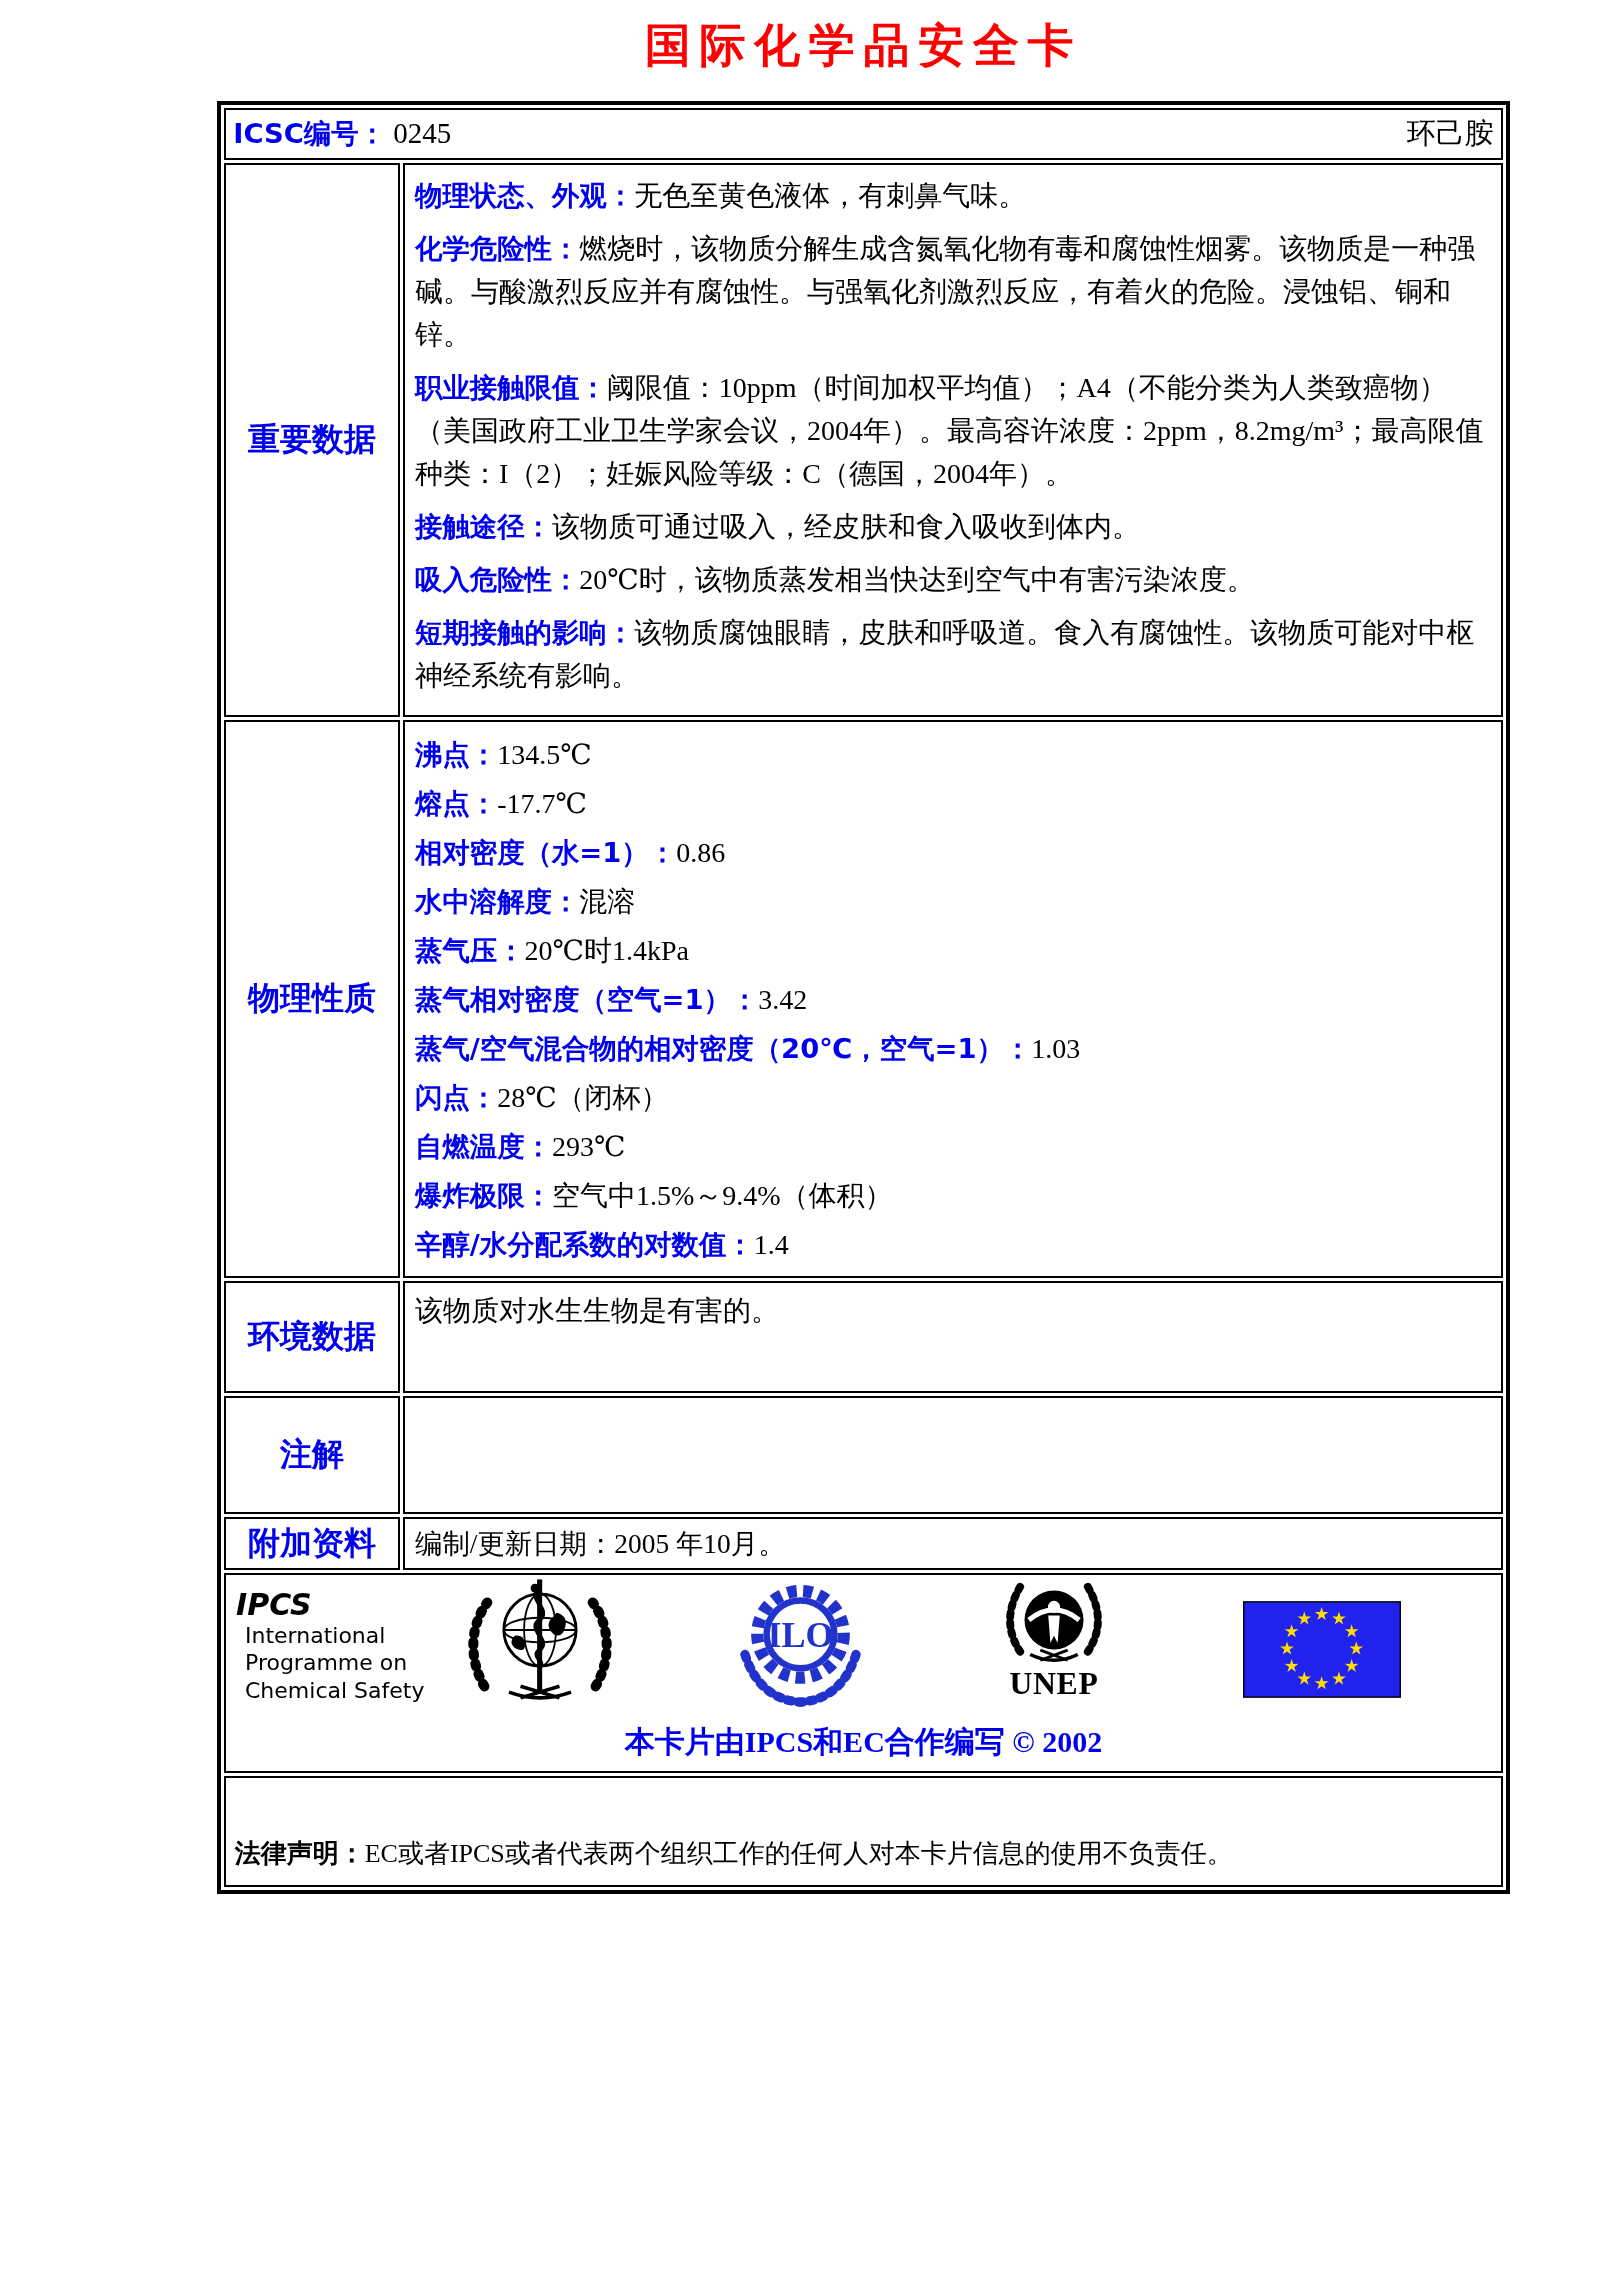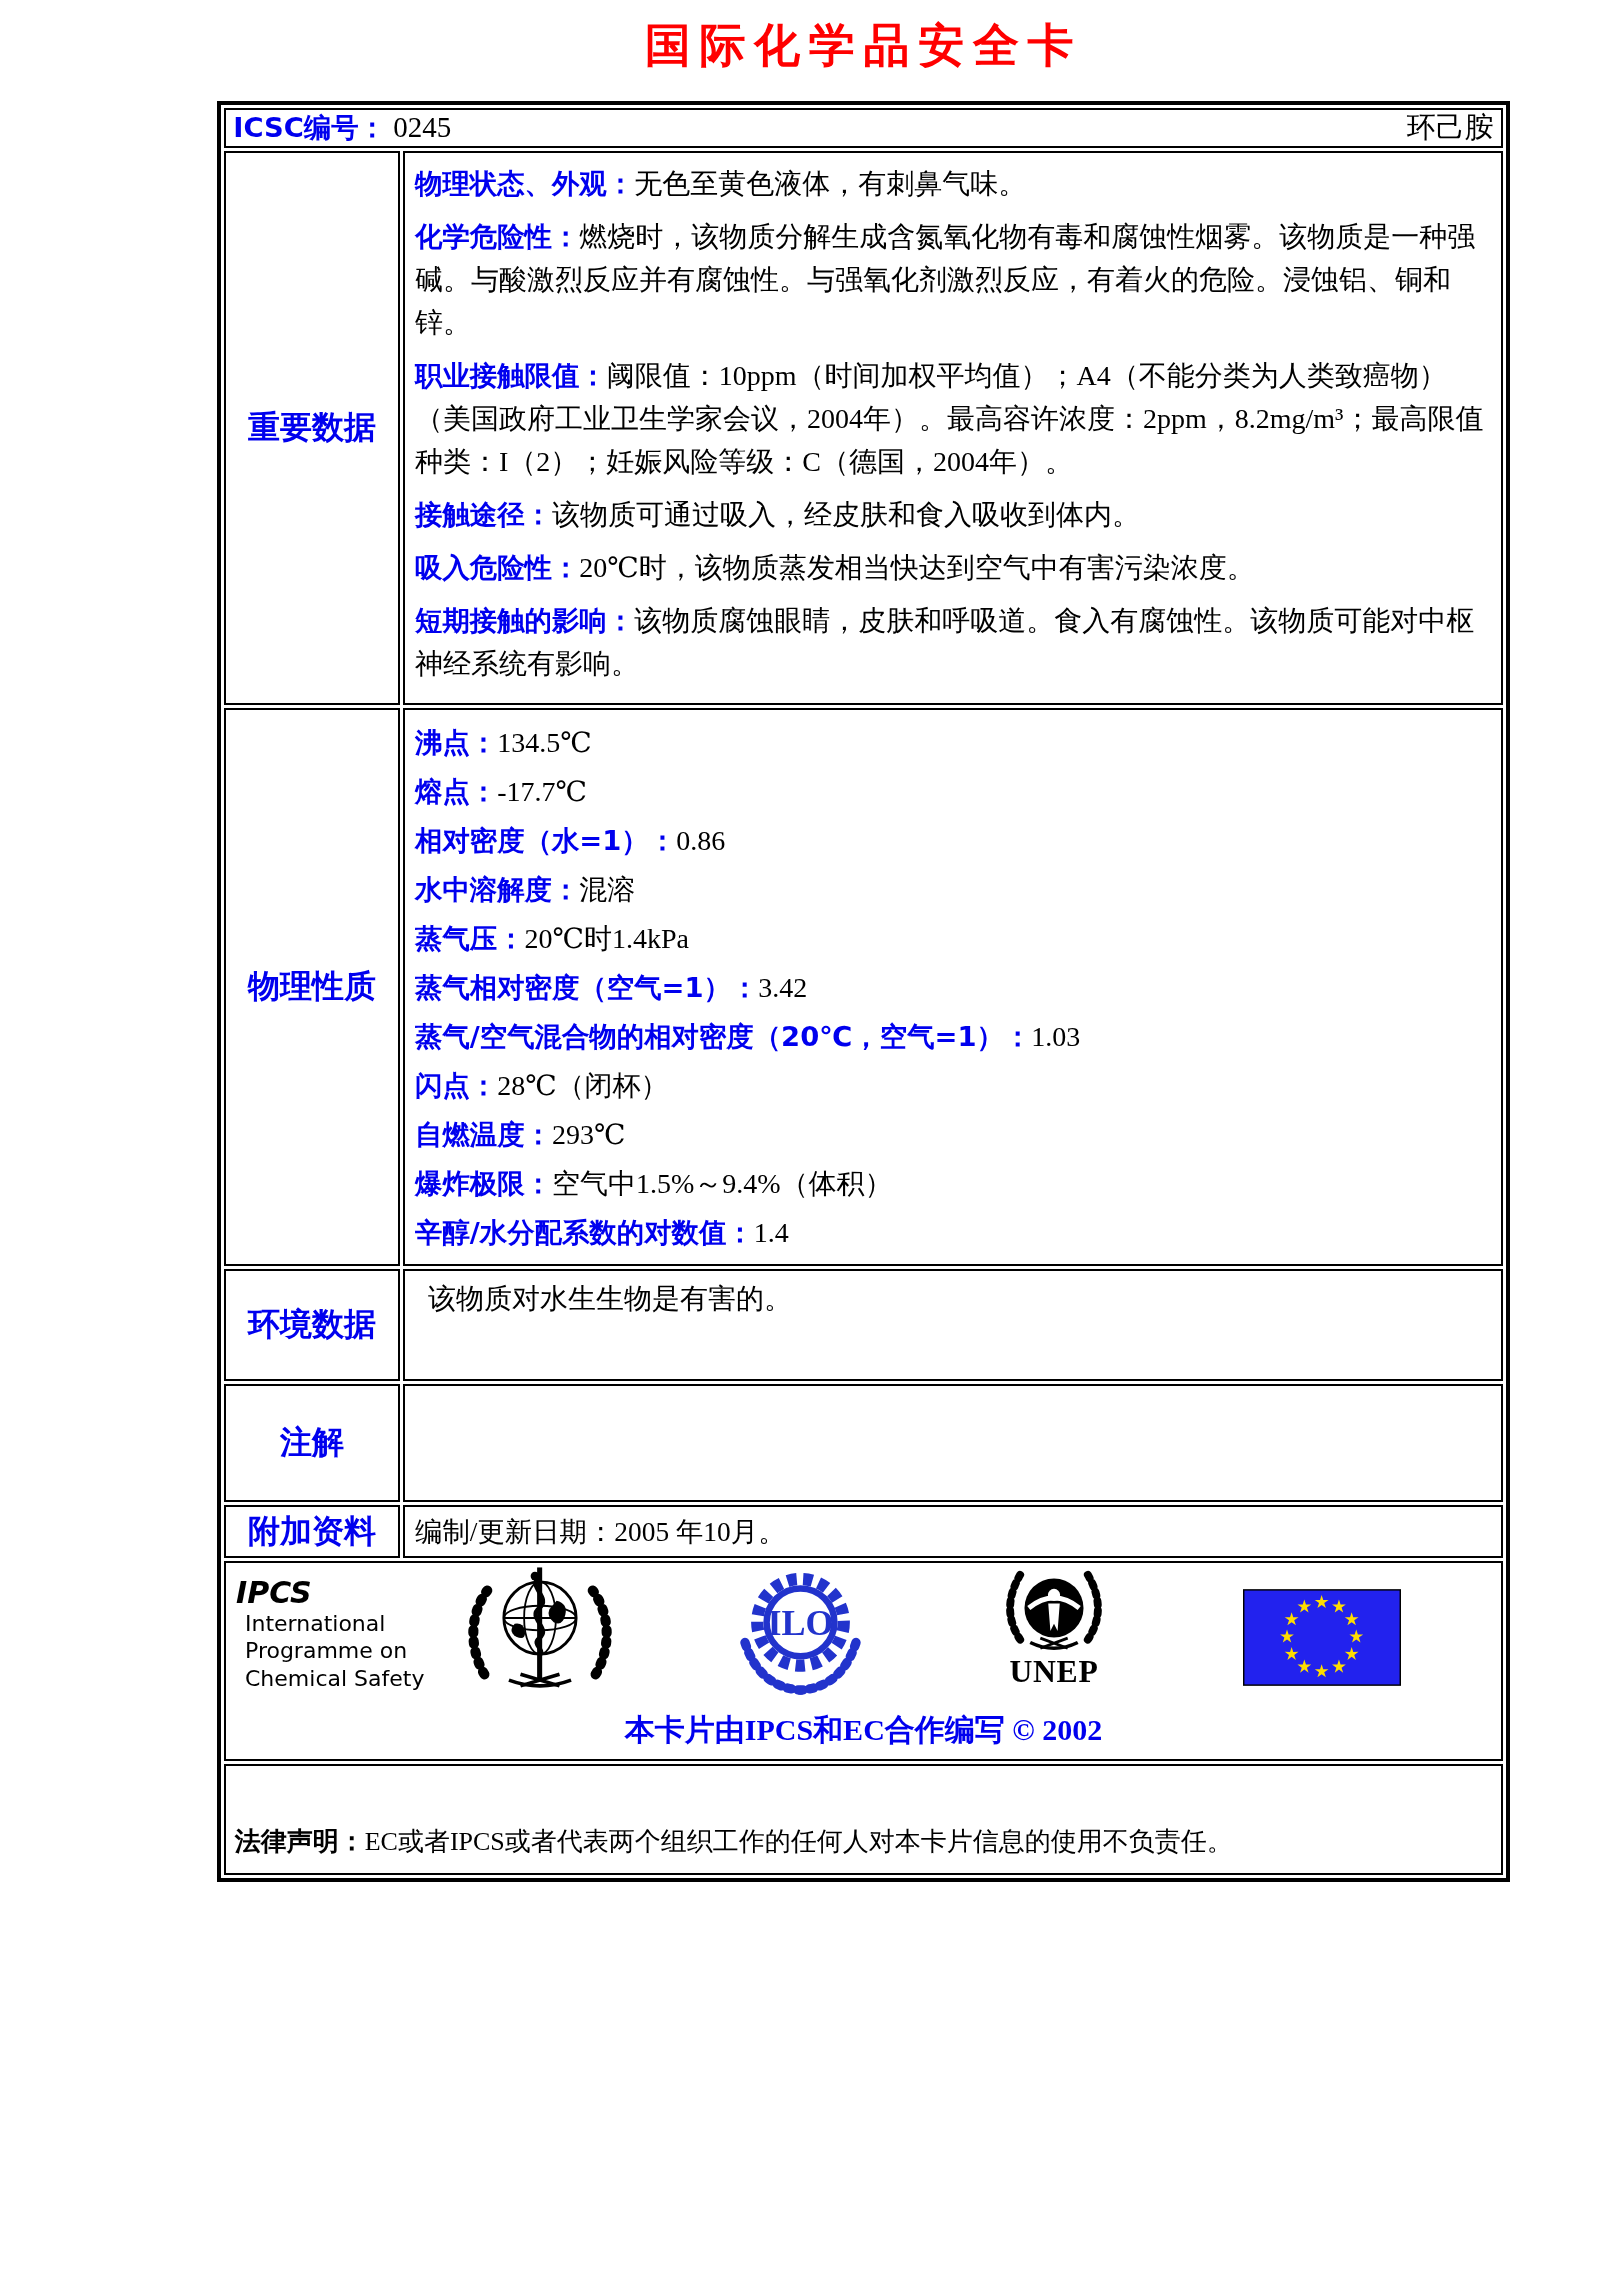--- a/index.html
+++ b/index.html
@@ -7,30 +7,30 @@
         font-family:"Liberation Serif","DejaVu Serif",serif;color:#000;}
   .title{position:absolute;top:15px;left:217px;width:1293px;text-align:center;
          color:#ff0000;font-weight:bold;font-size:46px;letter-spacing:8.7px;
          font-family:"DejaVu Sans","Liberation Sans",sans-serif;}
   table.card{position:absolute;top:101px;left:217px;width:1293px;background:#fff;
          border:4.3px solid #000;border-collapse:separate;border-spacing:3.6px;}
   td{border:2.2px solid #000;vertical-align:top;background:#fff;padding:0;}
   td.label-cell{width:172px;text-align:center;vertical-align:middle;
          font-family:"DejaVu Sans","Liberation Sans",sans-serif;
          font-weight:bold;color:#0000ee;font-size:32px;}
-  .hdr{display:flex;justify-content:space-between;align-items:center;height:36px;padding:0 7.2px;}
+  .hdr{display:flex;justify-content:space-between;align-items:center;height:48px;padding:0 7.2px;}
   .hdr-left{font-size:29px;}
   .inline-label{color:#0000ee;font-weight:bold;
          font-family:"DejaVu Sans","Liberation Sans",sans-serif;font-size:27.4px;}
   .hdr .num,.hdr .name{font-size:29px;color:#000;}
   .content{padding:8.7px 10px;font-size:28px;color:#000;}
   .content p{margin:0 0 10px 0;line-height:43px;}
   ul.props{list-style:none;margin:0;padding:7.2px 10px;}
   ul.props li{line-height:49px;font-size:28px;}
-  .env-cell .content{line-height:40px;margin-left:13px;}
+  .env-cell .content{line-height:40px;}
   .addl .content{padding:5.8px 10px;line-height:38px;font-size:27.4px;}
   .logos-wrap{position:relative;height:196px;}
   .ipcs-block{position:absolute;left:10px;top:11.6px;
          font-family:"DejaVu Sans","Liberation Sans",sans-serif;color:#000;}
   .ipcs-acronym{font-weight:bold;font-size:30px;line-height:35px;font-style:italic;}
   .ipcs-line{font-size:22px;line-height:27.4px;margin-left:9px;}
   .who-logo{position:absolute;left:238px;top:2.9px;}
   .ilo-logo{position:absolute;left:506px;top:0px;}
   .unep-logo{position:absolute;left:774px;top:0px;}
   .eu-flag{position:absolute;left:1017px;top:26px;}

